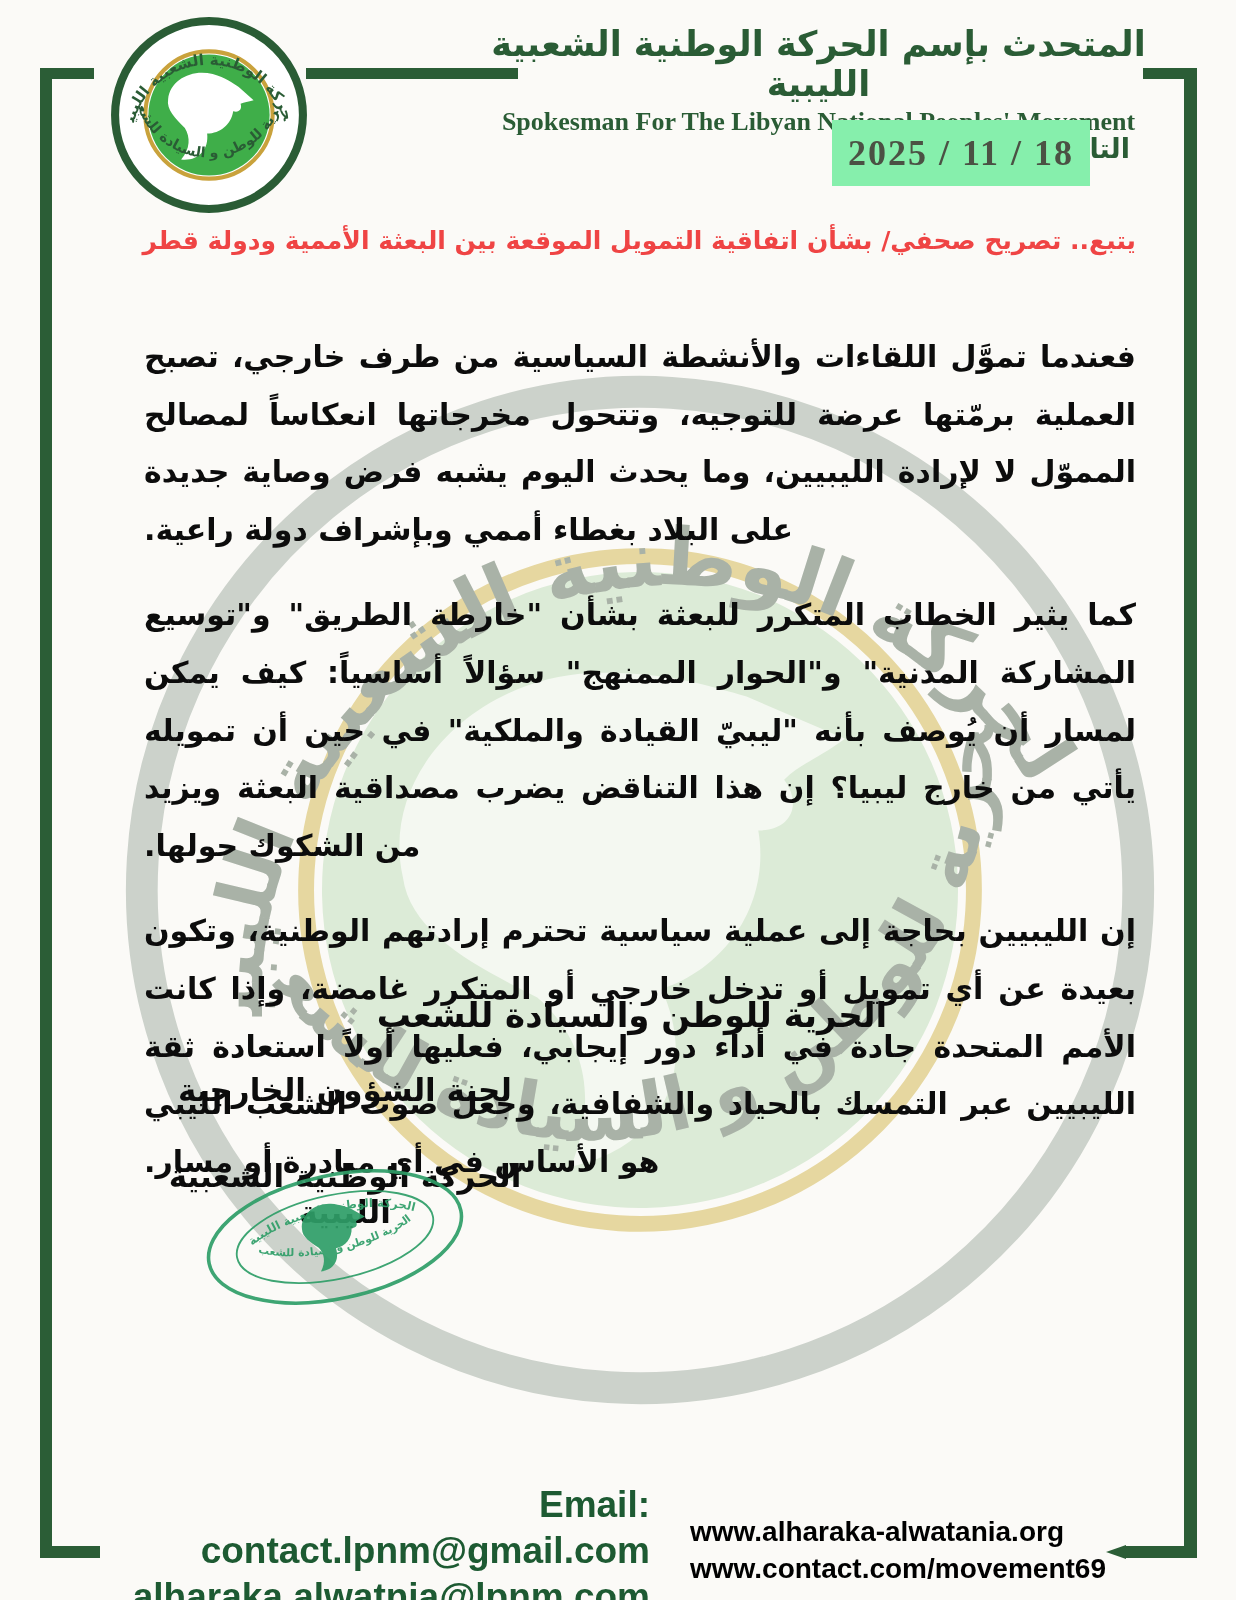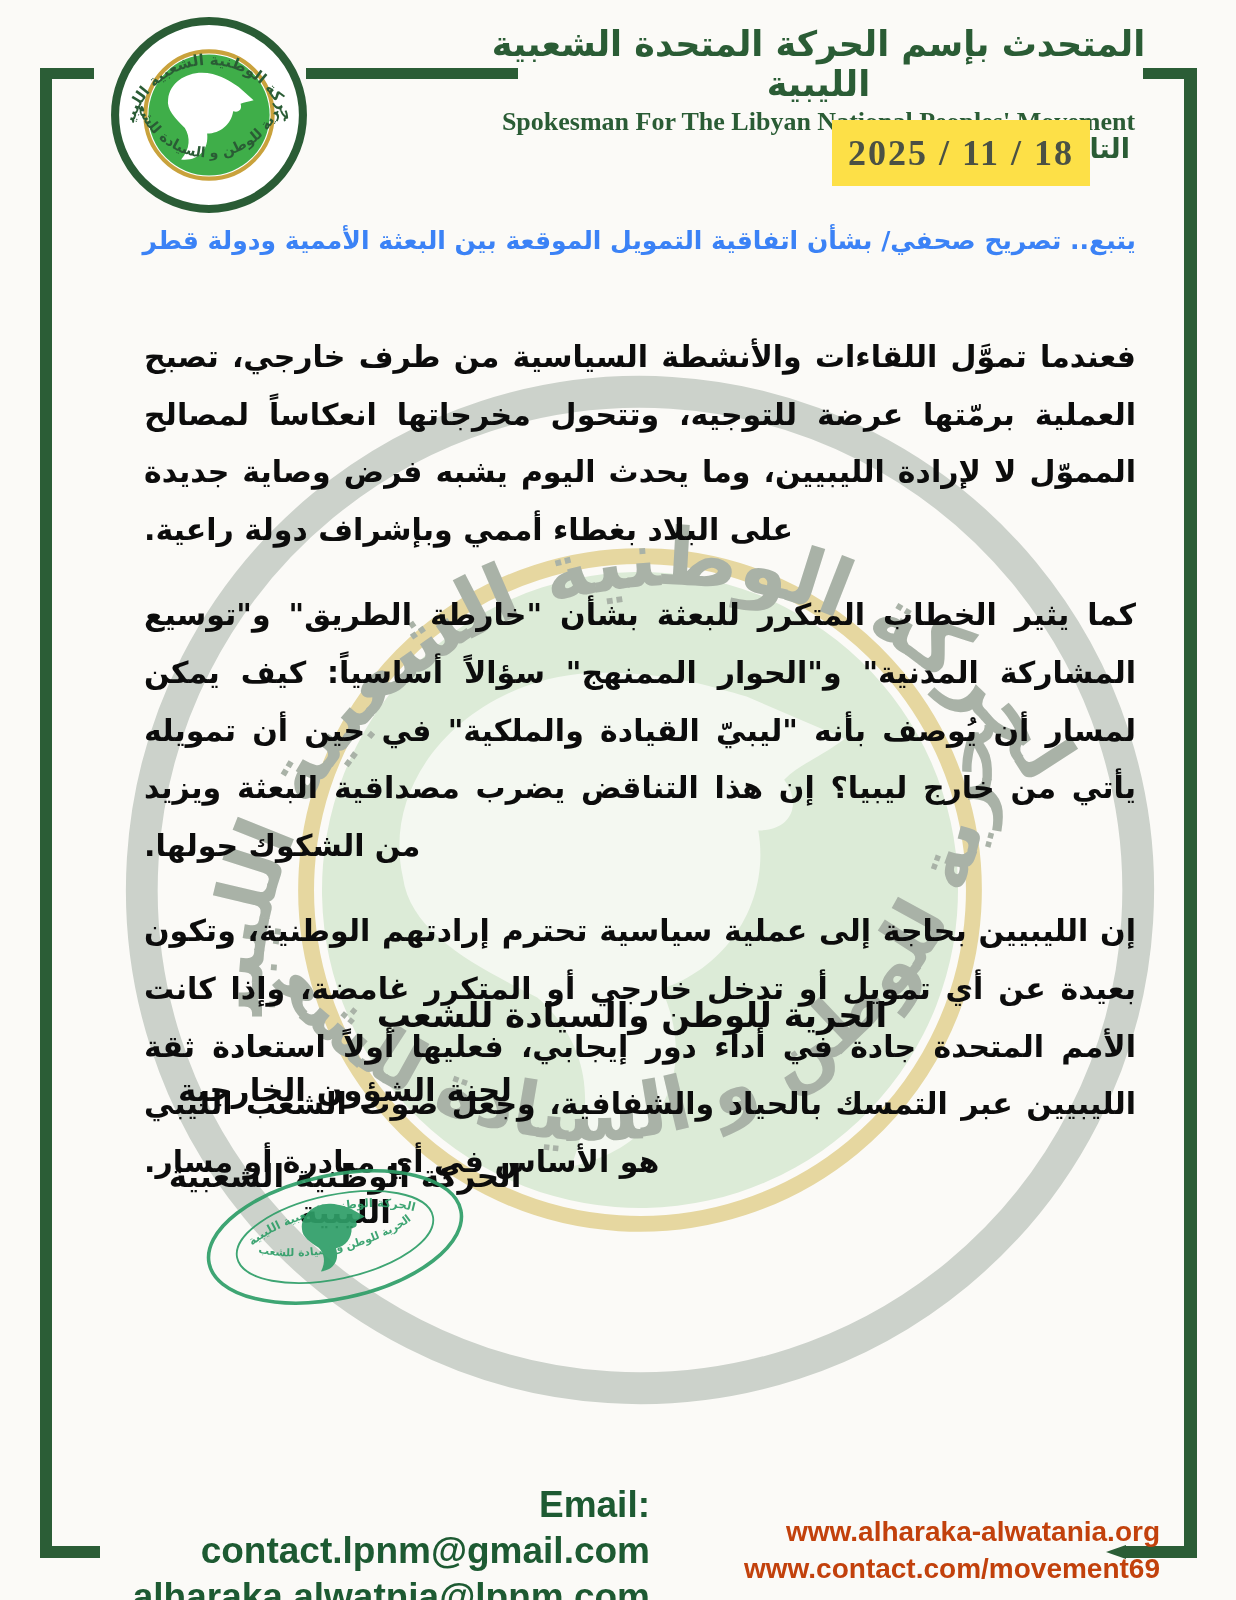--- a/index.html
+++ b/index.html
@@ -25,47 +25,47 @@
                transform:rotate(-18deg); z-index:1; }
   
   .logo { position:absolute; left:108px; top:14px; width:202px; height:202px; z-index:4; }
   
   .titles { position:absolute; top:24px; right:85px; width:665px; text-align:center; z-index:4; }
   .title-ar { direction:rtl; font-size:35px; font-weight:bold; color:#2a5c35; line-height:1.15; }
   .title-en { font-family:"Liberation Serif", serif; font-size:26px; font-weight:bold;
               color:#2a5c35; margin-top:2px; white-space:nowrap; }
   .date-label { position:absolute; top:133px; right:106px; direction:rtl; font-size:27px;
                 font-weight:bold; color:#2a5c35; z-index:4; }
-  .date-box { position:absolute; left:832px; top:120px; width:258px; height:66px; background:#fde047;
+  .date-box { position:absolute; left:832px; top:120px; width:258px; height:66px; background:#86efac;
               display:flex; align-items:center; justify-content:center; z-index:4; }
   .date-value { font-family:"Liberation Serif", serif; font-size:36px; font-weight:bold;
                 color:#4b5144; letter-spacing:2px; direction:ltr; }
   
   .subject { position:absolute; top:226px; left:128px; right:100px; direction:rtl;
-             text-align:right; font-size:25px; font-weight:bold; color:#3b82f6; z-index:2; }
+             text-align:right; font-size:25px; font-weight:bold; color:#ef4444; z-index:2; }
   .bodytext { position:absolute; top:328px; left:144px; right:100px; z-index:2; }
   .bodytext p { direction:rtl; text-align:justify; text-align-last:left;
                 font-size:30px; font-weight:bold; color:#0c0c0c;
                 line-height:1.92; margin:0 0 28px 0; }
   .slogan { position:absolute; top:995px; left:128px; right:100px; text-align:center; direction:rtl;
             font-size:34px; font-weight:bold; color:#0c0c0c; z-index:2; }
   .signature { position:absolute; top:1072px; left:120px; width:450px; text-align:center;
                direction:rtl; z-index:2; }
   .signature .sig1 { font-size:31px; font-weight:bold; color:#0c0c0c; margin-bottom:50px; }
   .signature .sig2 { font-size:31px; font-weight:bold; color:#0c0c0c; }
   
   .stamp { position:absolute; left:198px; top:1170px; width:274px; height:134px;
            transform:rotate(-12deg); opacity:0.92; z-index:2; }
   
   .footer-left { position:absolute; left:110px; top:1482px; width:540px; text-align:right;
                  font-family:"Liberation Sans", sans-serif; font-size:37px; font-weight:bold;
                  color:#1d5a32; line-height:1.24; z-index:4; }
-  .footer-right { position:absolute; left:690px; top:1514px; width:470px; text-align:right;
+  .footer-right { position:absolute; left:690px; top:1514px; width:470px; text-align:left;
                   font-family:"Liberation Sans", sans-serif; font-size:28px; font-weight:bold;
-                  color:#c2410c; line-height:1.32; z-index:4; }
+                  color:#000000; line-height:1.32; z-index:4; }
 </style>
 </head>
 <body>
 
 <div class="page">
 
   <svg class="watermark" viewBox="0 0 200 200" aria-hidden="true">
     <circle cx="100" cy="100" r="94" fill="none" stroke="#ccd2cb" stroke-width="6"></circle>
     <circle cx="100" cy="100" r="63" fill="none" stroke="#e6d7a0" stroke-width="3"></circle>
     <circle cx="100" cy="100" r="60" fill="#dcebd7"></circle>
@@ -102,21 +102,21 @@
     </defs>
     <text font-size="15" font-weight="bold" fill="#2a5c35">
       <textPath href="#logo-arc-top" startOffset="50%" text-anchor="middle">الحركة الوطنية الشعبية الليبية</textPath>
     </text>
     <text font-size="14" font-weight="bold" fill="#2a5c35">
       <textPath href="#logo-arc-bottom" startOffset="50%" text-anchor="middle">الحرية للوطن و السيادة للشعب</textPath>
     </text>
   </svg>
 
   <div class="titles">
-    <div class="title-ar">المتحدث بإسم الحركة المتحدة الشعبية الليبية</div>
+    <div class="title-ar">المتحدث بإسم الحركة الوطنية الشعبية الليبية</div>
     <div class="title-en">Spokesman For The Libyan National Peoples' Movement</div>
   </div>
 
   <div class="date-label">التاريخ:</div>
   <div class="date-box">
     <span class="date-value">2025 / 11 / 18</span>
   </div>
 
   <div class="subject">يتبع.. تصريح صحفي/ بشأن اتفاقية التمويل الموقعة بين البعثة الأممية ودولة قطر</div>
 

